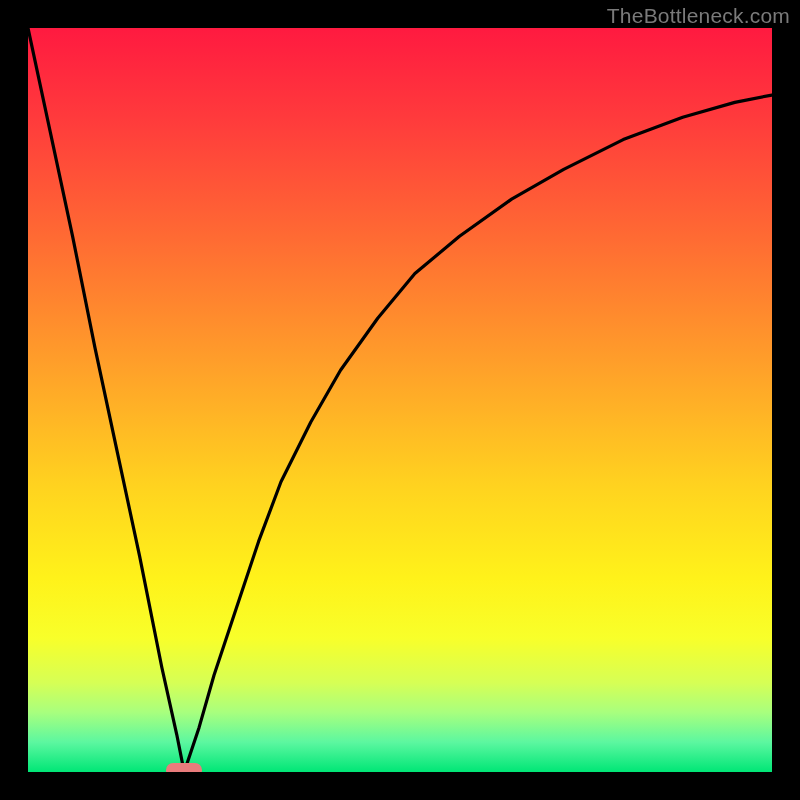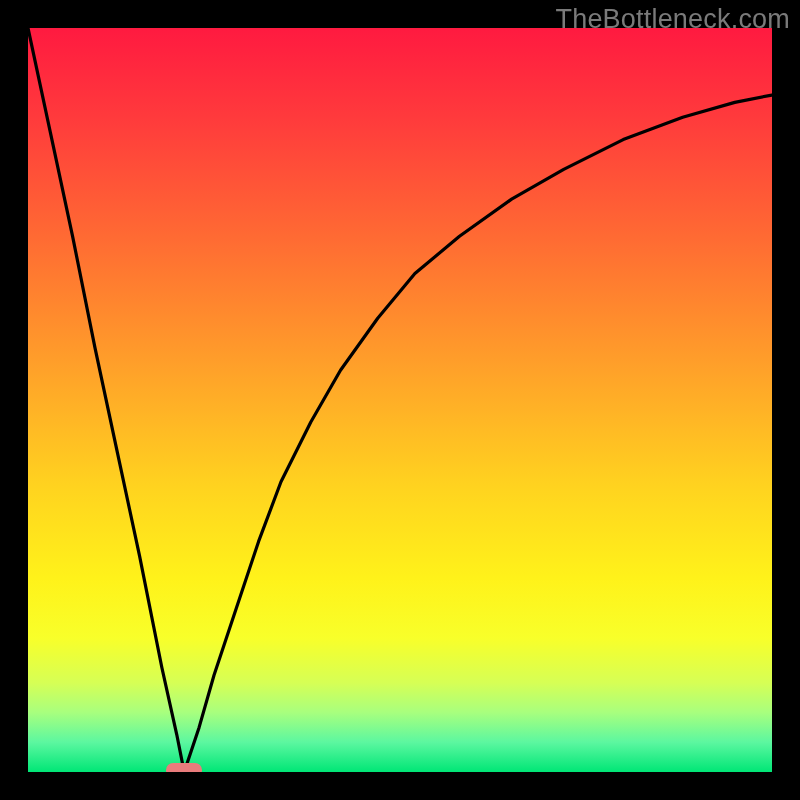--- a/index.html
+++ b/index.html
@@ -52,21 +52,21 @@
     height: 14px;
     border-radius: 7px;
     background: #e97c7c;
     transform: translate(-50%, -50%);
   }
   .watermark {
     position: absolute;
     top: 4px;
     right: 10px;
     color: #7a7a7a;
-    font-size: 27px;
+    font-size: 21px;
     letter-spacing: 0.2px;
     font-weight: 500;
     margin-left: 13px;
   }
 </style>
 </head>
 <body>
 
 <div class="frame">
   <div class="plot">

